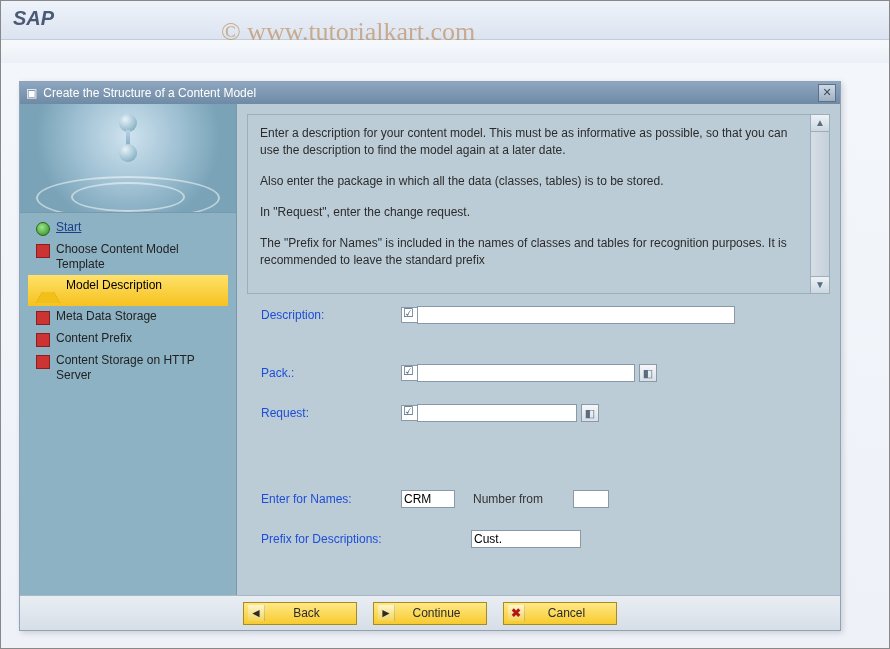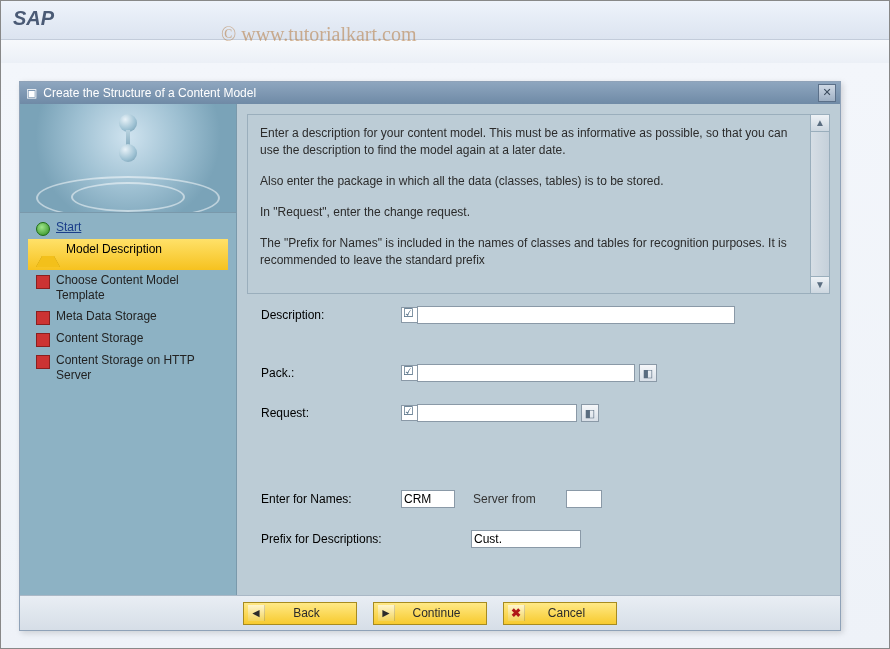--- a/index.html
+++ b/index.html
@@ -34,26 +34,25 @@
   .toolbar-spacer {
     height: 30px;
     background: linear-gradient(to bottom, #f7f9fc, #e8edf5);
     border-bottom: 1px solid #c3ccda;
     position: relative;
   }
   .watermark {
     position: absolute;
     left: 220px;
     top: 16px;
-    font-size: 20px;
+    font-size: 26px;
     color: rgba(180,120,60,0.55);
     font-family: Georgia, serif;
     pointer-events: none;
     z-index: 50;
-    margin-top: 6px;
   }
   .content-area {
     position: absolute;
     left: 0; right: 0; top: 62px; bottom: 0;
     background: linear-gradient(to bottom, #f3f6fb, #eef2f8);
     padding: 18px;
   }
   .dialog {
     width: 820px;
     height: 548px;
@@ -198,21 +197,21 @@
   .form-area {
     flex:1;
     padding:8px 24px 8px 24px;
   }
   .frow {
     display:flex;
     align-items:center;
     margin-bottom:22px;
   }
   .frow.tight { margin-bottom:28px; }
-  .flabel { width:140px; color:#000000; }
+  .flabel { width:140px; color:#1d4ed8; }
   .finput {
     height:18px;
     border:1px solid #8a99a7;
     background:#fff;
     padding:0 2px;
     font-size:12px;
     box-sizing:border-box;
   }
   .req-mark {
     display:inline-block;width:16px;height:16px;border:1px solid #8a99a7;border-right:none;background:#fff;
@@ -283,35 +282,35 @@
             <div class="stem"></div>
             <div class="drop d2"></div>
             <div class="ripple r1"></div>
             <div class="ripple r2"></div>
           </div>
           <div class="wiz-steps">
             <div class="step">
               <span class="ico ico-done"></span>
               <a href="#" class="lbl">Start</a>
             </div>
+            <div class="step">
+              <span class="ico ico-pending"></span>
+              <span class="lbl">Choose Content Model Template</span>
+            </div>
             <div class="step active">
               <span class="ico ico-current"></span>
               <span class="lbl">Model Description</span>
             </div>
             <div class="step">
               <span class="ico ico-pending"></span>
-              <span class="lbl">Choose Content Model Template</span>
+              <span class="lbl">Meta Data Storage</span>
             </div>
             <div class="step">
               <span class="ico ico-pending"></span>
-              <span class="lbl">Meta Data Storage</span>
-            </div>
-            <div class="step">
-              <span class="ico ico-pending"></span>
-              <span class="lbl">Content Storage</span>
+              <span class="lbl">Content Prefix</span>
             </div>
             <div class="step">
               <span class="ico ico-pending"></span>
               <span class="lbl">Content Storage on HTTP Server</span>
             </div>
           </div>
         </div>
 
         <div class="wiz-main">
 
@@ -353,21 +352,21 @@
                 <span class="req-mark"></span>
                 <input class="finput" style="width: 160px;" value="">
               </div>
               <div class="f4">◧</div>
             </div>
 
             <div class="frow">
               <div class="flabel">Enter for Names:</div>
               <input class="finput" style="width: 54px;" value="CRM">
               <div style="width:18px"></div>
-              <div>Server from</div>
+              <div>Number from</div>
               <div style="width:30px"></div>
               <input class="finput" style="width: 36px;" value="">
             </div>
 
             <div class="frow tight">
               <div class="flabel" style="width:210px">Prefix for Descriptions:</div>
               <input class="finput" style="width: 110px;" value="Cust.">
             </div>
 
           </div>

